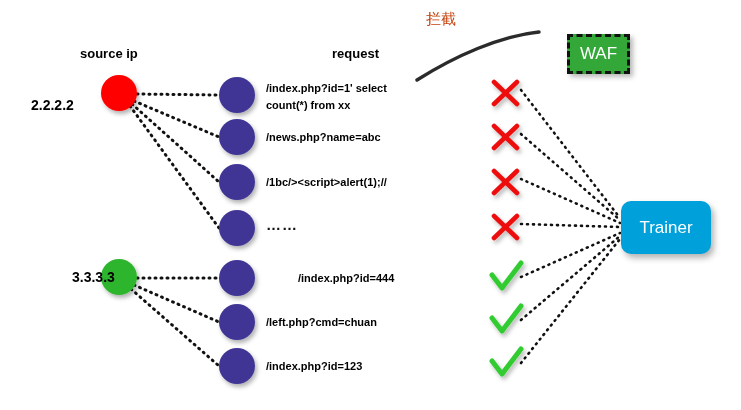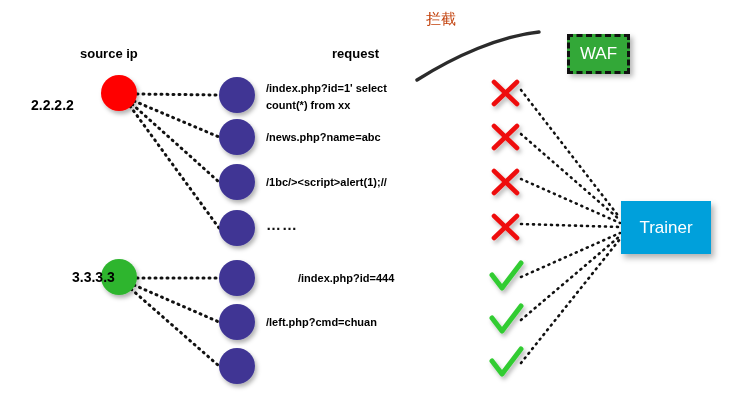--- a/index.html
+++ b/index.html
@@ -181,18 +181,21 @@
     <div>/1bc/&gt;&lt;script&gt;alert(1);//</div>
   </div>
   <div class="ellipsis-row" style="left:266px; top:216px;">……</div>
 
   <div class="req-label" style="left:266px; top:270px;margin-left:32px;">
     <div>/index.php?id=444</div>
   </div>
   <div class="req-label" style="left:266px; top:314px;text-align:right;">
     <div>/left.php?cmd=chuan</div>
   </div>
+  <div class="req-label" style="left:266px; top:358px;">
+    <div>/index.php?id=123</div>
+  </div>
 
   <div class="box box-waf" style="left:567px; top:15px; width:63px; height:40px;margin-top:19px;">WAF</div>
 
-  <div class="box box-trainer" style="left:621px; top:201px; width:90px; height:53px;">Trainer</div>
+  <div class="box box-trainer" style="left:621px; top:201px; width:90px; height:53px;border-radius:10px;">Trainer</div>
 
 </div>
 
 </body></html>

